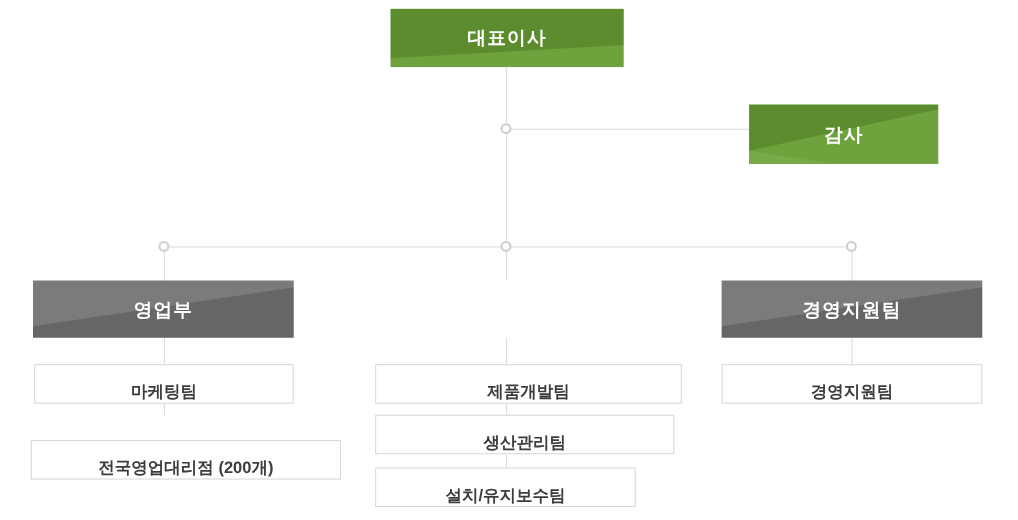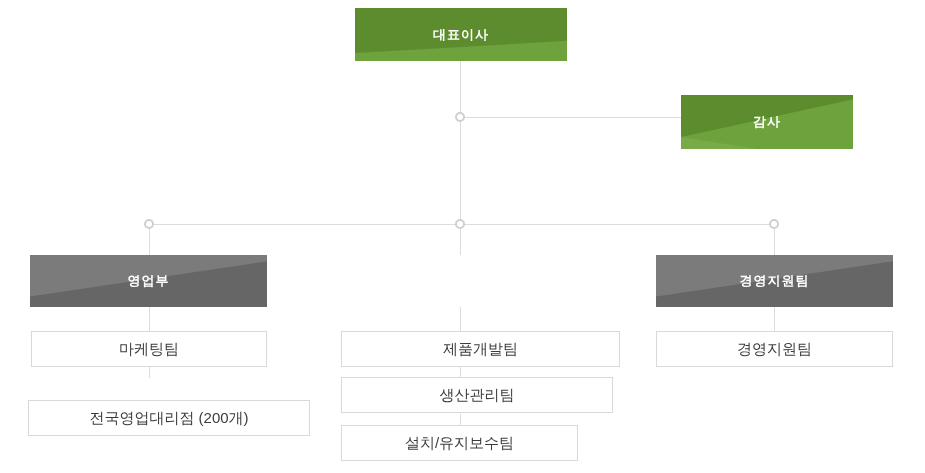--- a/index.html
+++ b/index.html
@@ -16,34 +16,34 @@
   .ring{
     position:absolute;width:10px;height:10px;box-sizing:border-box;
     border:2px solid #cfcfcf;border-radius:50%;background:#fff;
   }
   
   .node{
     position:absolute;display:flex;align-items:center;justify-content:center;
     box-sizing:border-box;overflow:hidden;
   }
   .node .lbl{position:relative;z-index:2;white-space:nowrap;}
-  .colored{color:#ffffff;font-weight:700;font-size:13px;letter-spacing:1px;}
+  .colored{color:#ffffff;font-weight:700;font-size:17px;letter-spacing:1px;}
   .ovl{position:absolute;inset:0;z-index:1;}
   
   .green{background:#6da23c;}
   .ceo .ovl-dark{background:#5d8c2f;clip-path:polygon(0 0,100% 0,100% 62%,0 85%);}
   .audit .ovl-dark{background:#5d8c2f;clip-path:polygon(0 0,100% 0,100% 8%,0 78%);}
   .audit .ovl-bright{background:#79aa48;clip-path:polygon(0 78%,45% 100%,0 100%);}
   
   .gray{background:#7b7b7b;font-family:Liberation Mono, monospace;}
   .gray .ovl-dark{background:#666666;clip-path:polygon(0 80%,100% 12%,100% 100%,0 100%);}
   
   .sub{
     background:#ffffff;border:1px solid #d9d9d9;
-    color:#3c3c3c;font-size:15px;font-weight:400;
+    color:#3c3c3c;font-size:15px;font-weight:700;align-items:flex-end;
   }
 </style>
 </head>
 <body>
 
 <div class="canvas">
 
   <div class="line" style="left:460px;top:61px;width:1px;height:163px;"></div>
   <div class="line" style="left:461px;top:117px;width:220px;height:1px;"></div>
   <div class="line" style="left:149px;top:224px;width:625px;height:1px;"></div>

